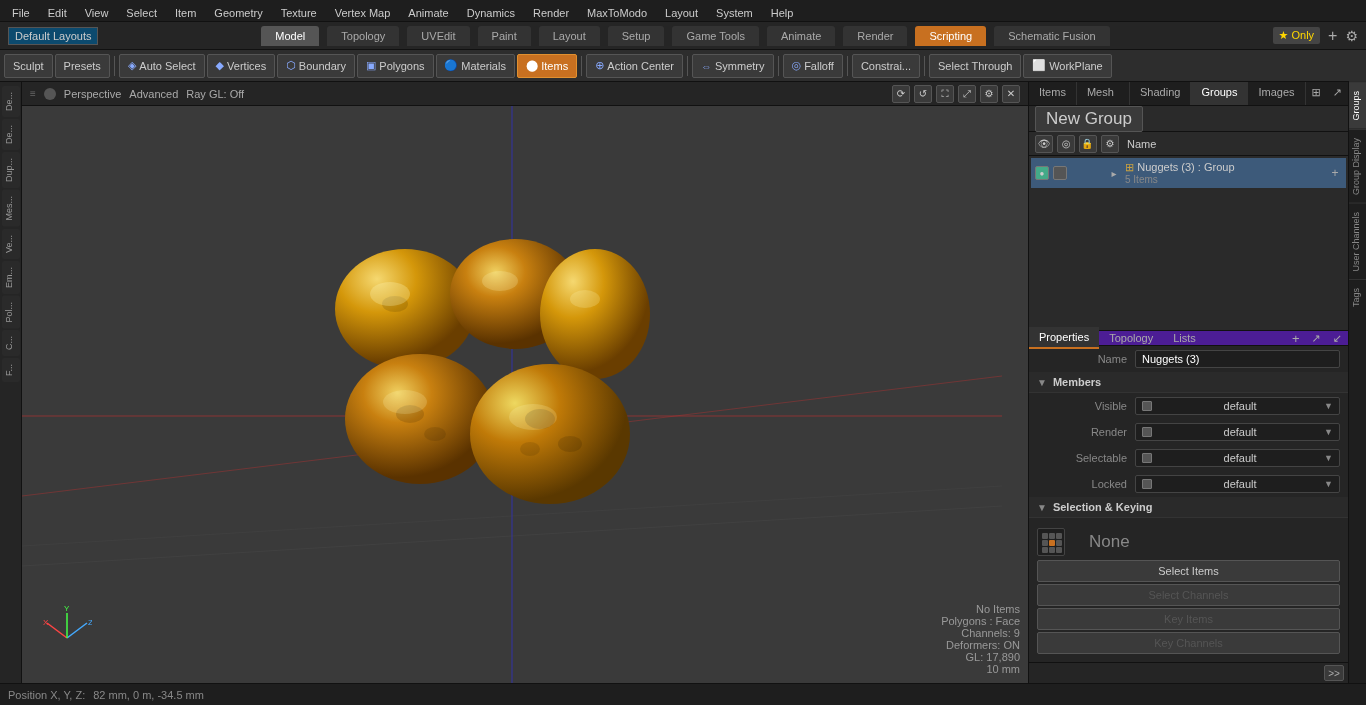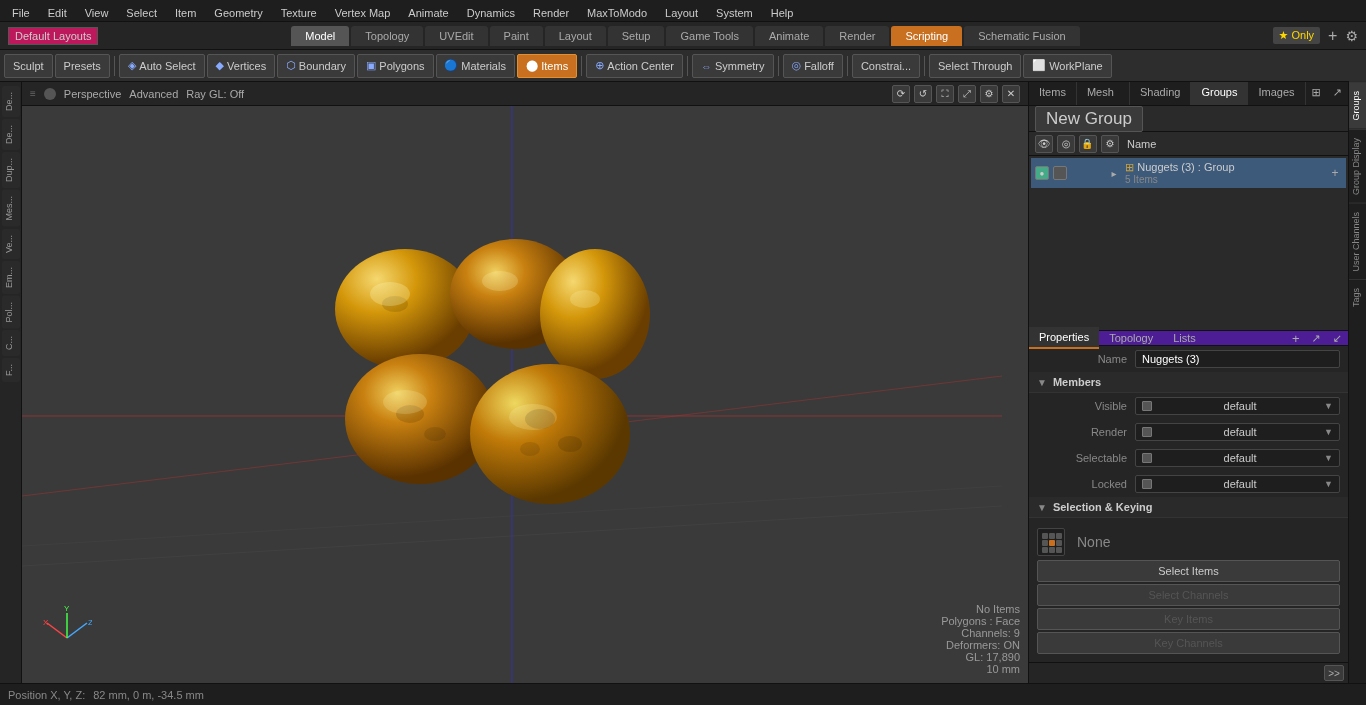--- a/index.html
+++ b/index.html
@@ -5,22 +5,22 @@
     * { margin: 0; padding: 0; box-sizing: border-box; }
     body { width: 1366px; height: 705px; overflow: hidden; background: #2a2a2a; font-family: Arial, sans-serif; font-size: 11px; color: #ccc; user-select: none; }
 
     
     #menu-bar { display: flex; align-items: flex-end; background: #1e1e1e; height: 22px; padding: 0 4px; gap: 2px; border-bottom: 1px solid #111; }
     .menu-item { padding: 2px 8px; color: #ccc; font-size: 11px; cursor: pointer; }
 
     
     #layout-bar { display: flex; align-items: center; background: #252525; height: 28px; border-bottom: 1px solid #111; }
     .layout-left { display: flex; align-items: center; padding: 0 8px; }
-    .layout-dropdown { background: #be185d; border: 1px solid #555; color: #ccc; font-size: 11px; padding: 2px 6px; cursor: pointer; }
-    .layout-tabs { display: flex; flex: 1; justify-content: center; gap: 2px; }
+    .layout-dropdown { background: #0c4a6e; border: 1px solid #555; color: #ccc; font-size: 11px; padding: 2px 6px; cursor: pointer; }
+    .layout-tabs { display: flex; flex: 1; justify-content: center; gap: 8px; }
     .layout-tab { padding: 4px 14px; background: #333; color: #aaa; font-size: 11px; cursor: pointer; border-radius: 3px 3px 0 0; }
     .layout-tab.active { background: #555; color: #fff; }
     .layout-tab.orange { background: #c87020; color: #fff; }
     .layout-right { display: flex; align-items: center; gap: 4px; padding: 0 8px; }
     .star-badge { color: #ffd700; font-size: 11px; background: #444; padding: 2px 6px; border-radius: 2px; }
 
     
     #toolbar { display: flex; align-items: center; background: #2d2d2d; height: 32px; padding: 0 4px; gap: 2px; border-bottom: 1px solid #111; }
     .tb-btn { display: flex; align-items: center; gap: 3px; padding: 3px 8px; background: #3a3a3a; border: 1px solid #555; color: #ccc; font-size: 11px; cursor: pointer; border-radius: 2px; height: 24px; }
     .tb-btn.active { background: #c87020; color: #fff; border-color: #e09030; }
@@ -94,21 +94,21 @@
     .section-toggle { color: #888; font-size: 10px; margin-right: 6px; }
     .section-title { font-size: 11px; color: #ccc; font-weight: bold; }
 
     
     #sel-keying { padding: 6px 8px; }
 
     .sel-btn { display: block; width: 100%; padding: 4px 8px; background: #3a3a3a; border: 1px solid #555; color: #ccc; font-size: 11px; cursor: pointer; border-radius: 2px; margin: 2px 0; text-align: center; }
     .sel-btn.disabled { color: #555; cursor: default; }
 
     .keying-row { display: flex; align-items: center; gap: 6px; margin: 4px 0; }
-    .keying-name { font-size: 14px; color: #888; margin-left: 6px; }
+    .keying-name { font-size: 17px; color: #888; margin-left: 18px; }
 
     
     #right-vtabs { width: 18px; background: #1e1e1e; border-left: 1px solid #111; display: flex; flex-direction: column; }
     .vtab { writing-mode: vertical-rl; padding: 8px 2px; font-size: 9px; color: #888; cursor: pointer; border-bottom: 1px solid #333; }
     .vtab.active { background: #3a3a3a; color: #fff; }
 
     
     #corner-info { position: absolute; bottom: 8px; right: 8px; text-align: right; }
     .corner-line { font-size: 11px; color: #999; }
 

